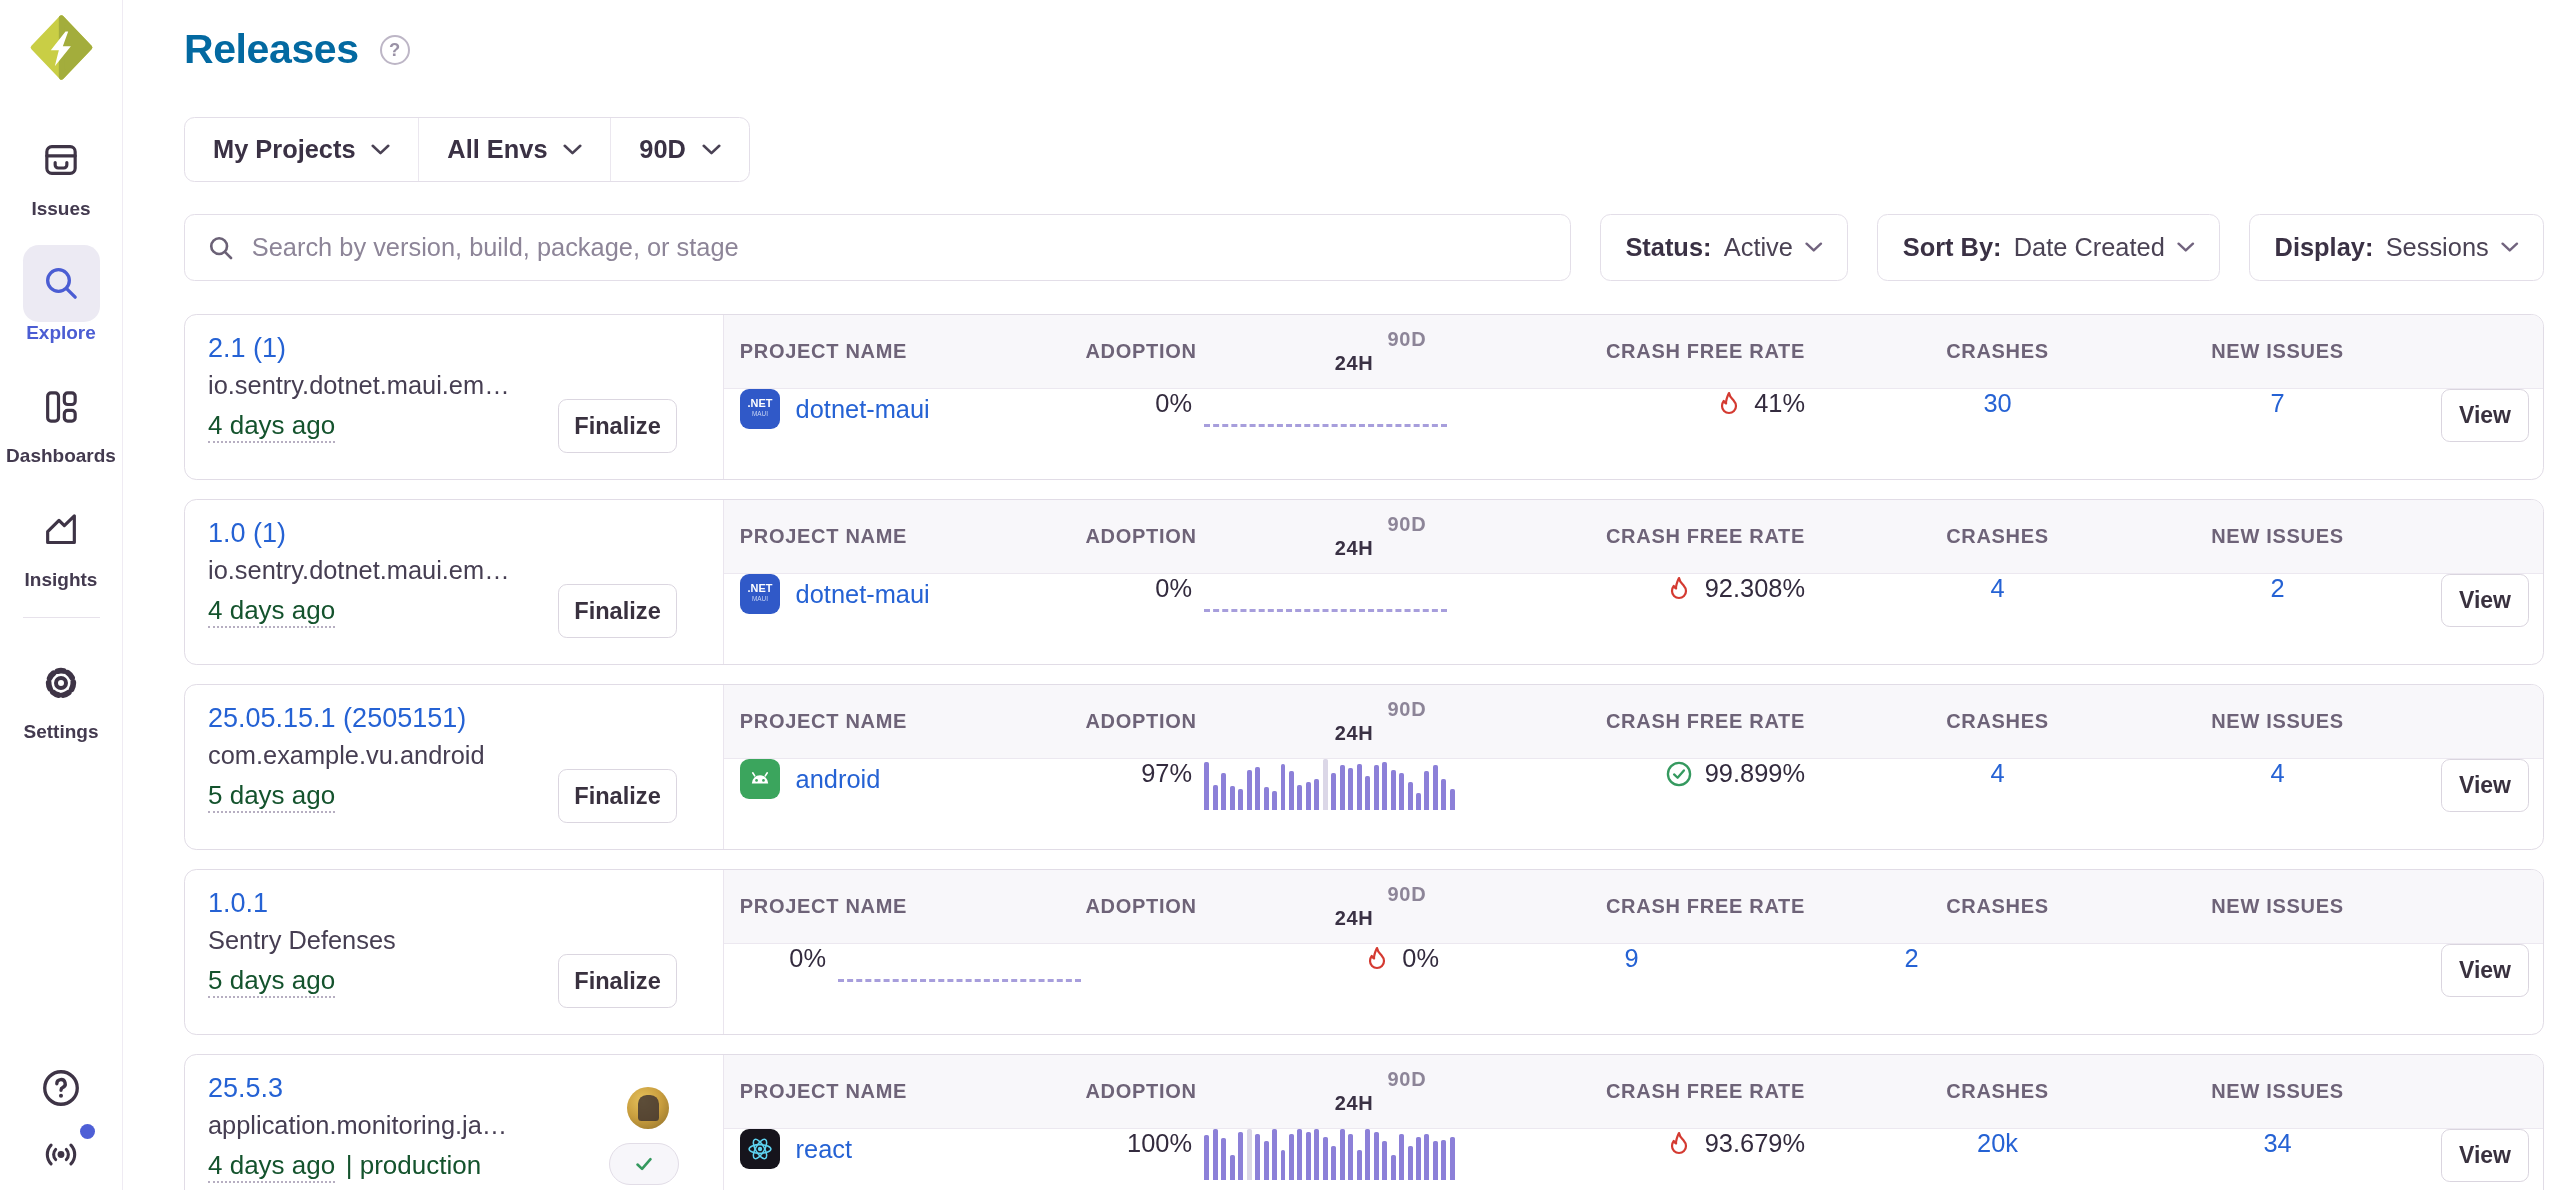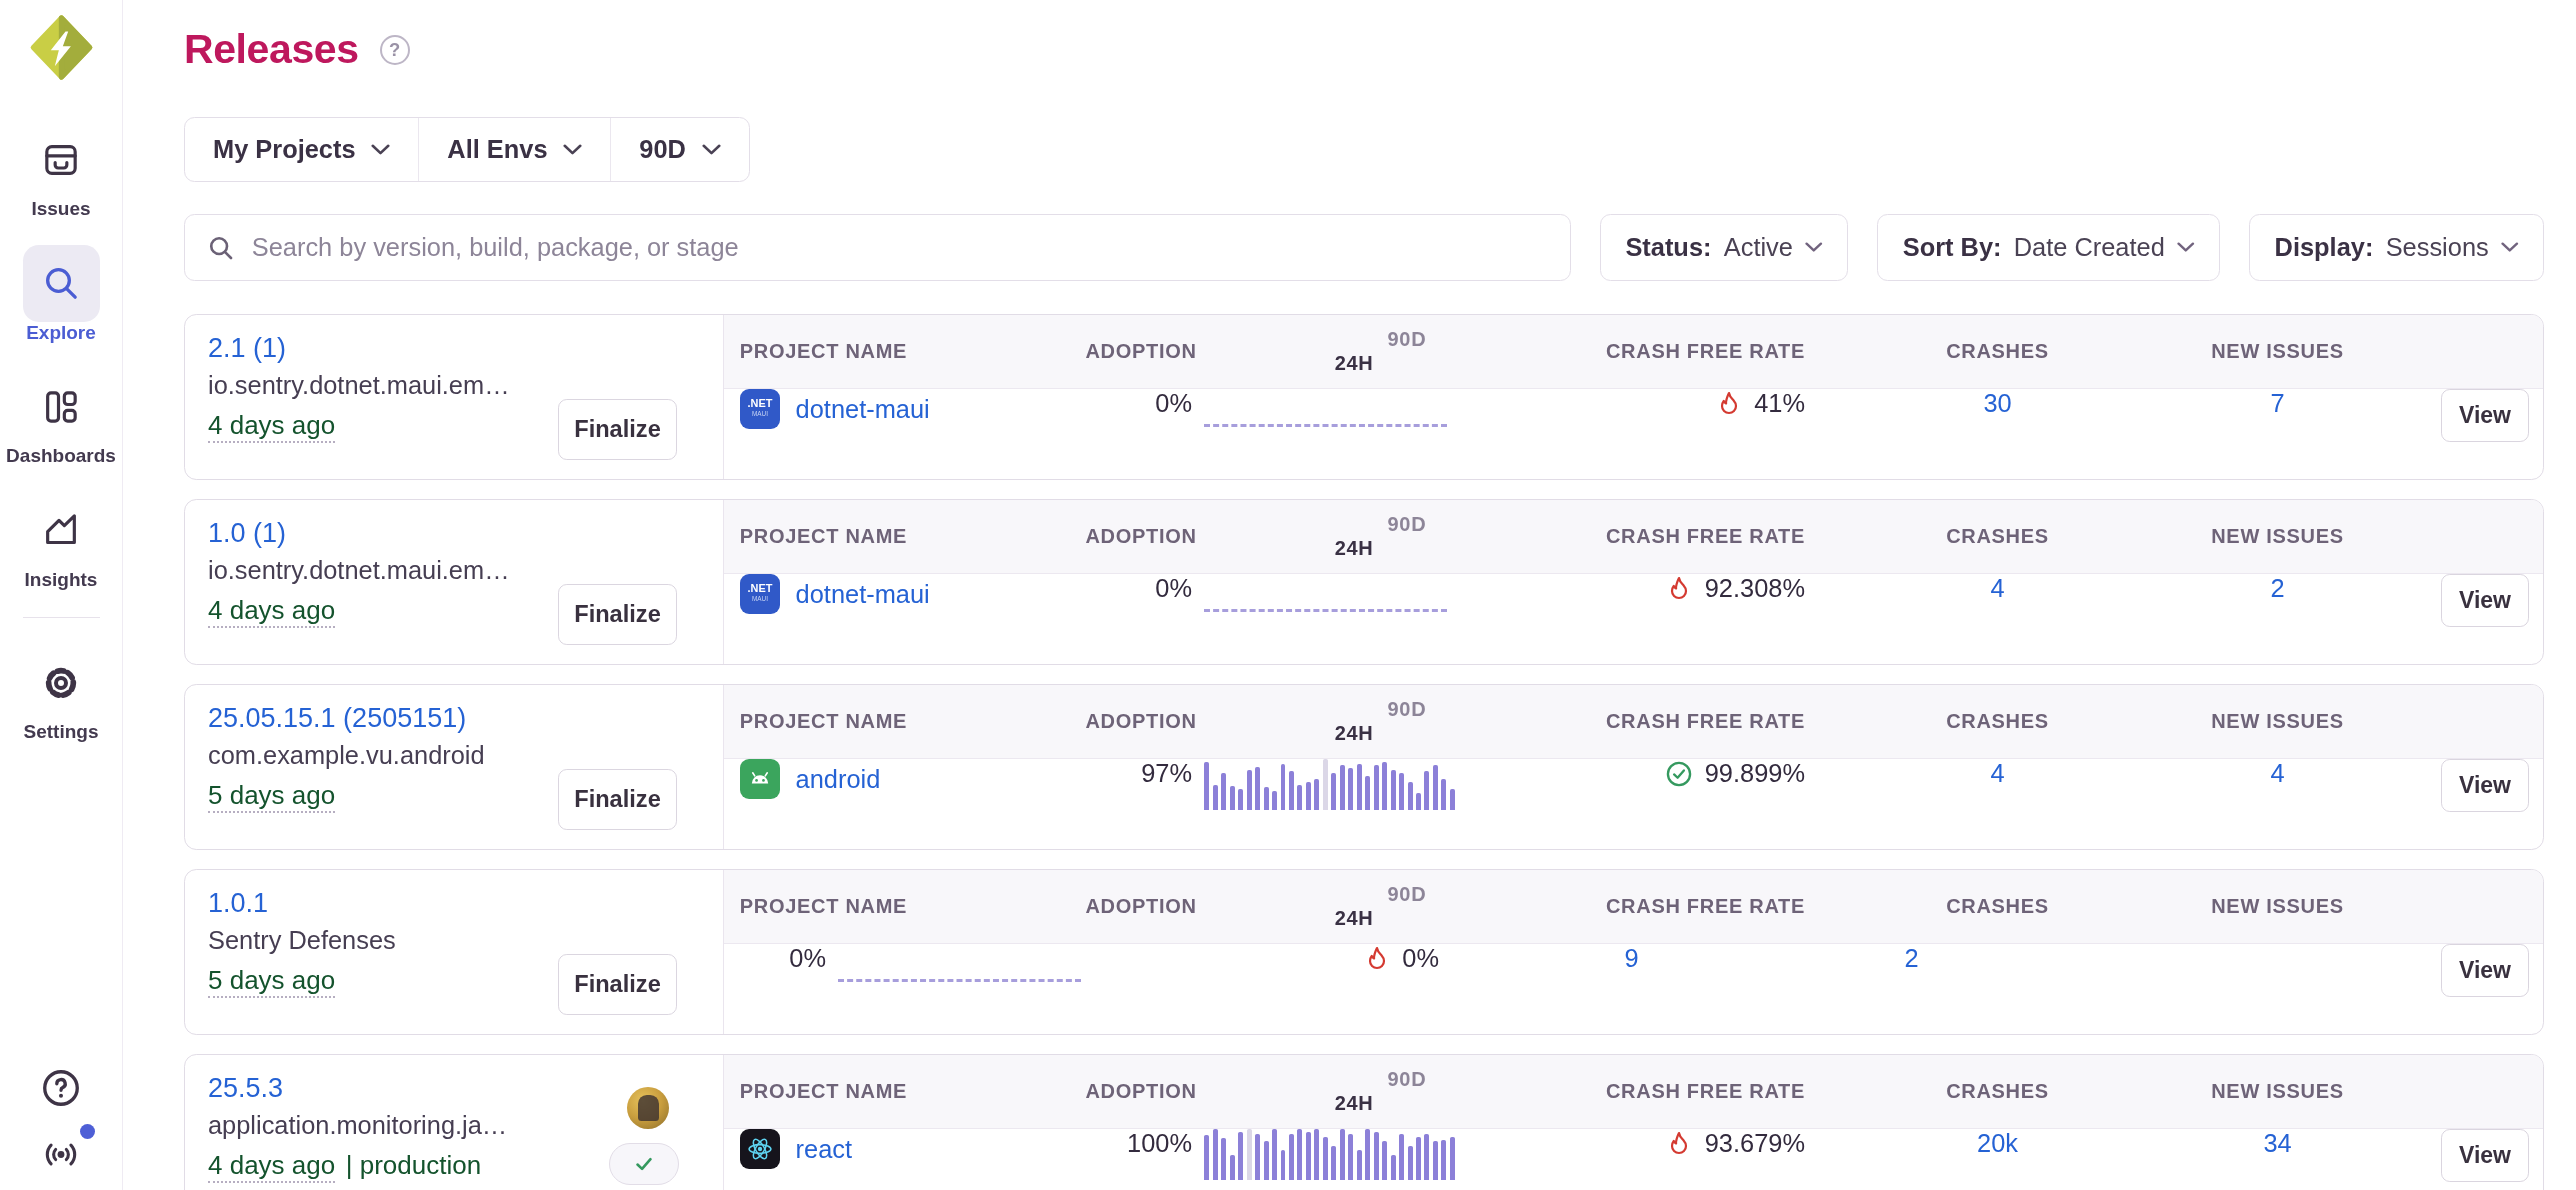--- a/index.html
+++ b/index.html
@@ -23,21 +23,21 @@
   .nav-item svg { stroke:#3E3446; }
   .nav-item.active svg { stroke:#4B5DD3; }
   .nav-divider { width:77px; border-top:1.8px solid #E7E2EB; margin:1.8px 0; }
   .sidebar-bottom { margin-top:auto; margin-bottom:17.5px; display:flex; flex-direction:column; align-items:center; gap:26px; }
   .side-bottom-btn { position:relative; cursor:pointer; }
   .notif-dot { position:absolute; top:-10.5px; right:-12.3px; width:15px; height:15px; border-radius:50%; background:#4E5FD6; }
 
   
   .main { position:absolute; left:123px; top:0; right:0; bottom:0; padding:0 32px 0 61px; }
   .page-title-row { margin-top:26px; display:flex; align-items:center; gap:21px; }
-  .page-title { font-size:41px; font-weight:700; color:#be185d; letter-spacing:-0.4px; }
+  .page-title { font-size:41px; font-weight:700; color:#0369a1; letter-spacing:-0.4px; }
   .title-help { width:30px; height:30px; border-radius:50%; border:2.6px solid #BDB6C6; color:#9A92A6;
     font-size:18.4px; font-weight:700; display:flex; align-items:center; justify-content:center; cursor:pointer; }
 
   .filter-compact { margin-top:44px; display:inline-flex; border:1.8px solid #E3DEE8; border-radius:10.5px; height:65px; background:#fff; }
   .fc-seg { display:flex; align-items:center; gap:15.8px; padding:0 28px; font-size:25.4px; font-weight:700; color:#3A3144; cursor:pointer; white-space:nowrap; }
   .fc-seg + .fc-seg { border-left:1.8px solid #EBE7EF; }
   .chev { flex:none; }
 
   .toolbar { margin-top:32px; display:flex; gap:29px; height:67px; }
   .searchbox { flex:1; display:flex; align-items:center; gap:15.8px; border:1.8px solid #E3DEE8; border-radius:10.5px; padding:0 21px; background:#fff; }
@@ -50,21 +50,21 @@
 
   
   .release-list { margin-top:33px; display:flex; flex-direction:column; gap:19px; }
   .card { display:flex; height:166px; border:1.8px solid #E1DCE6; border-radius:12.3px; overflow:hidden; background:#fff; }
   .card-left { width:539px; min-width:539px; padding:17.5px 0 0 23px; position:relative; border-right:1.8px solid #EAE5EE; }
   .version { font-size:27px; color:#2562D4; font-weight:500; cursor:pointer; display:inline-block; text-decoration:none; }
   .package { margin-top:7.9px; font-size:25.4px; color:#463E52; white-space:nowrap; max-width:350px; overflow:hidden; }
   .meta { margin-top:9.6px; font-size:26px; color:#14532d; display:flex; align-items:baseline; }
   .meta .created { border-bottom:2.6px dotted #B6AEC1; cursor:default; }
   .meta .env { margin-left:10.5px; }
-  .finalize-btn { position:absolute; right:46px; top:84px; width:119px; height:61px; border:1.8px solid #DBD6E0; border-radius:8.8px;
+  .finalize-btn { position:absolute; right:46px; top:84px; width:119px; height:54px; border:1.8px solid #DBD6E0; border-radius:8.8px;
     background:#fff; font-size:23.6px; font-weight:700; color:#39313F; display:flex; align-items:center; justify-content:center;
     cursor:pointer; font-family:inherit; }
   .author-avatar { position:absolute; right:54px; top:31.5px; width:42px; height:42px; border-radius:50%;
     background: radial-gradient(circle at 38% 32%, #E6C25C 0%, #C99E3E 48%, #8A6C2A 100%); overflow:hidden; cursor:pointer; }
   .author-avatar::after { content:""; position:absolute; left:10.5px; top:8.8px; width:21px; height:26px; border-radius:8.8px 8.8px 3.5px 3.5px; background:#3a3030; opacity:.8; }
   .finalized-pill { position:absolute; right:44px; top:88px; width:70px; height:42px; border-radius:21px; border:1.8px solid #E2DDE7;
     background:#F7F6FA; display:flex; align-items:center; justify-content:center; cursor:pointer; }
 
   .card-table { flex:1; display:flex; flex-direction:column; min-width:0; }
   .thead { height:74px; background:#F8F7FA; border-bottom:1.8px solid #ECE8F0; display:flex; align-items:center;

